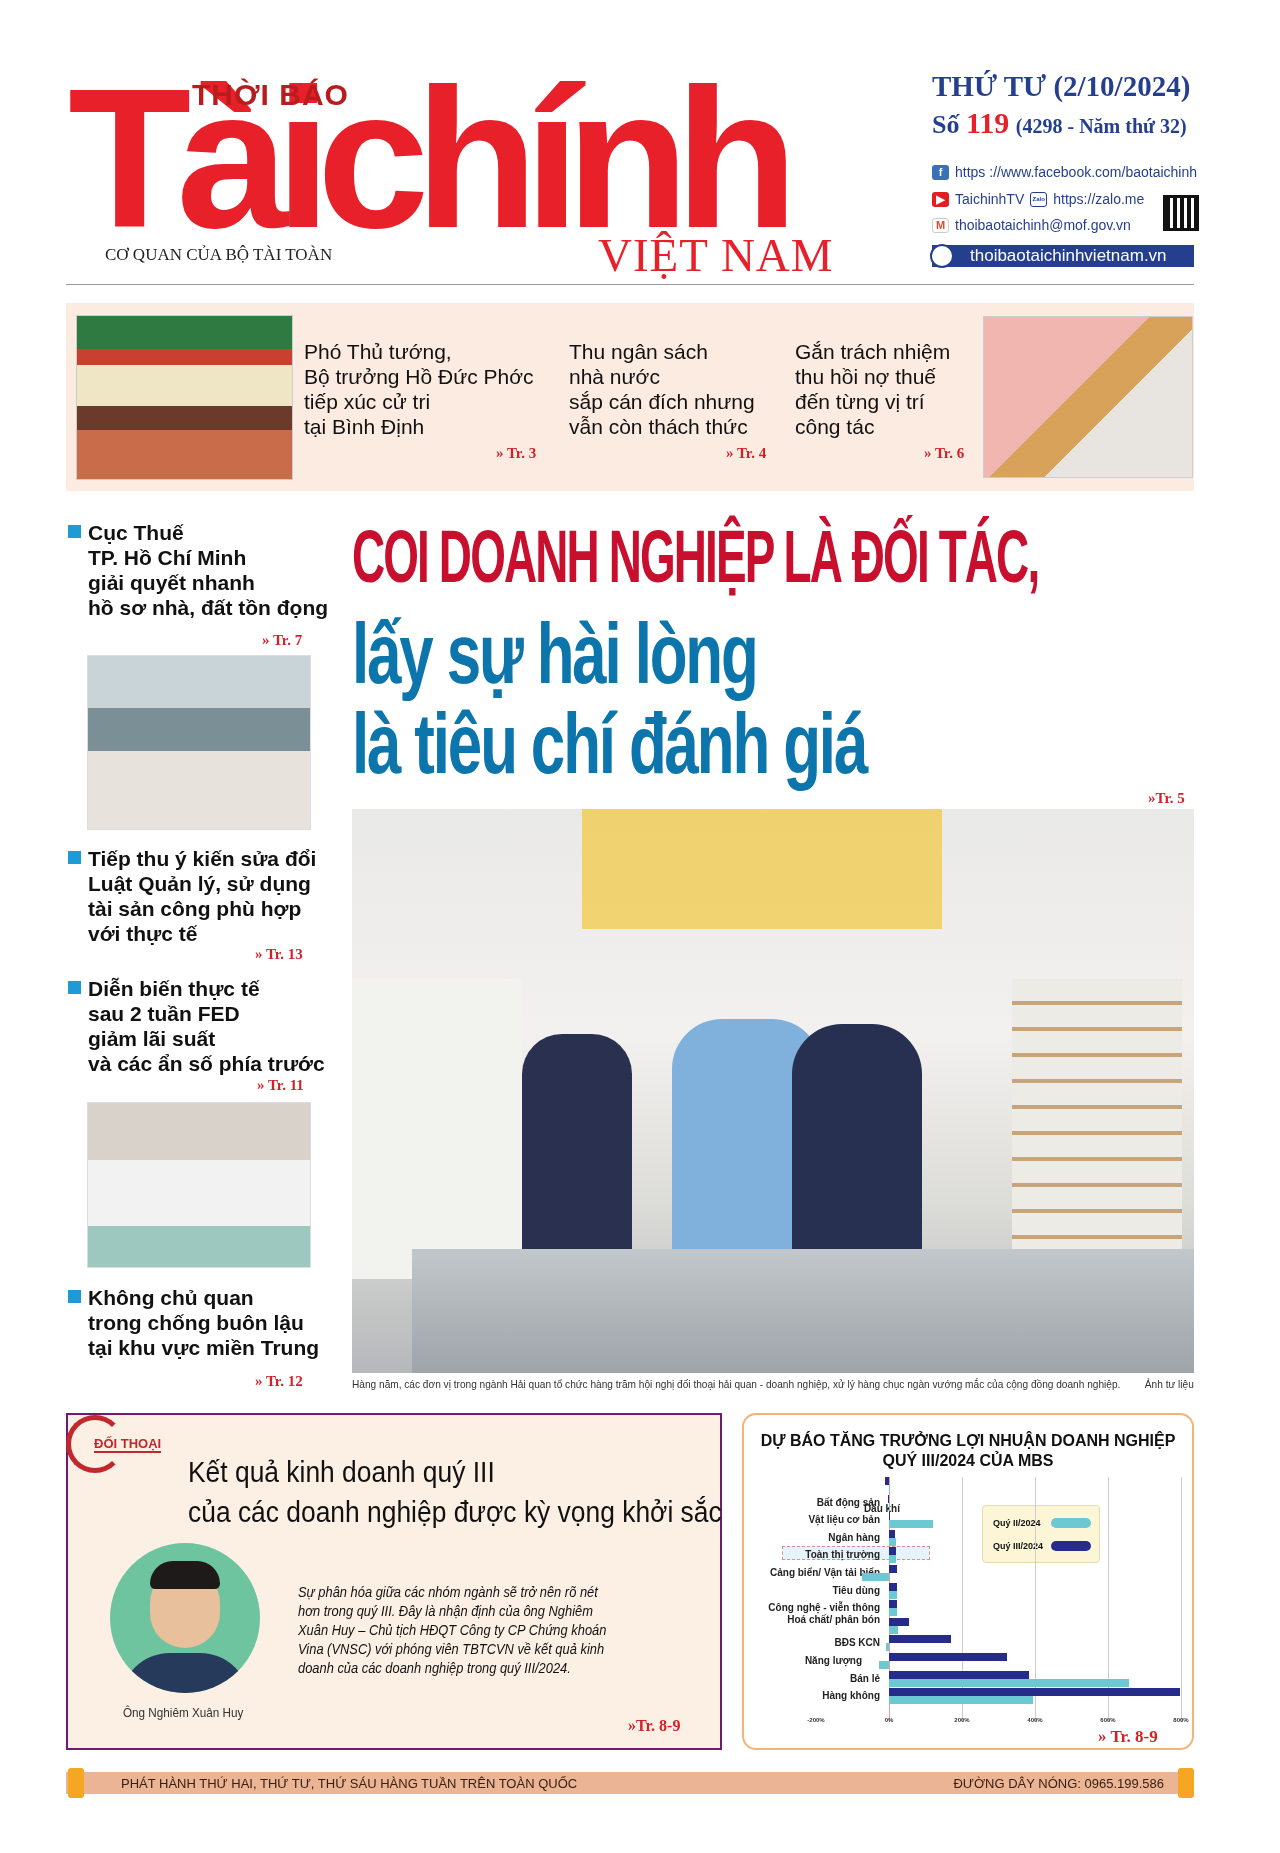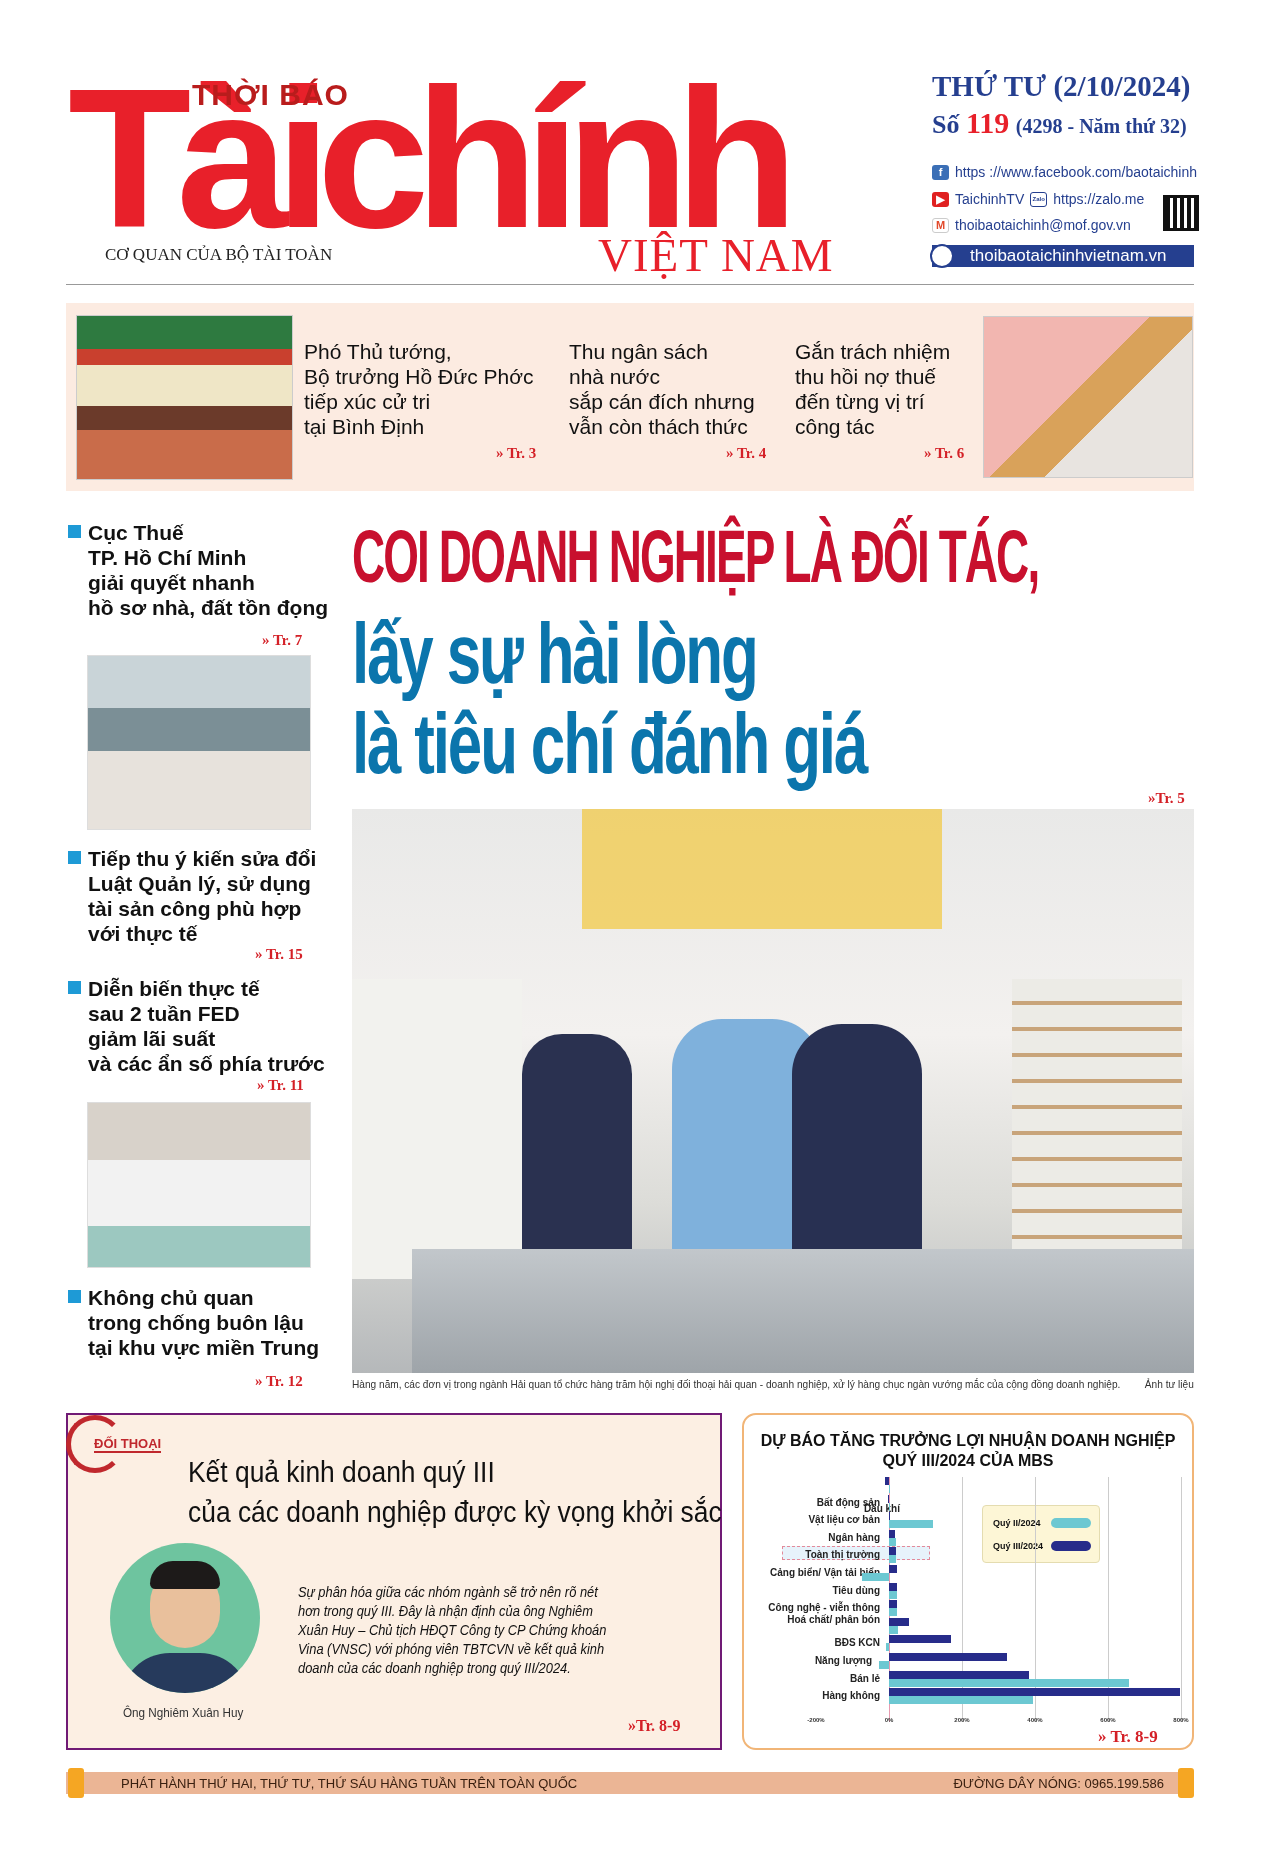--- a/index.html
+++ b/index.html
@@ -124,21 +124,21 @@
 <div class="tr" style="left:262px;top:632px">» Tr. 7</div>
 <div class="side-img" style="top:655px;width:224px;height:175px;background:linear-gradient(180deg,#c9d4d8 0 30%,#7b8f96 30% 55%,#e7e2dc 55% 100%)"></div>
 
 <div class="side-item" style="top:846px">
   <span class="sq"></span>
   <div class="t" style="white-space:pre">Tiếp thu ý kiến sửa đổi
 Luật Quản lý, sử dụng
 tài sản công phù hợp
 với thực tế</div>
 </div>
-<div class="tr" style="left:255px;top:946px">» Tr. 15</div>
+<div class="tr" style="left:255px;top:946px">» Tr. 13</div>
 
 <div class="side-item" style="top:976px">
   <span class="sq"></span>
   <div class="t" style="white-space:pre">Diễn biến thực tế
 sau 2 tuần FED
 giảm lãi suất
 và các ẩn số phía trước</div>
 </div>
 <div class="tr" style="left:257px;top:1077px">» Tr. 11</div>
 <div class="side-img" style="top:1102px;width:224px;height:166px;background:linear-gradient(180deg,#d8d2ca 0 35%,#f2f2f2 35% 75%,#9cc8c0 75% 100%)"></div>
@@ -233,21 +233,21 @@
     <div class="bar q2" style="left: 145px; width: 7.665px; top: 175.6px;"></div>
     <div class="ch-label" style="top: 187.2px; right: 312px;">Công nghệ - viễn thông</div>
     <div class="bar q3" style="left: 145px; width: 8.395px; top: 185.2px;"></div>
     <div class="bar q2" style="left: 145px; width: 8.03px; top: 193.2px;"></div>
     <div class="ch-label" style="top: 199px; right: 312px;">Hoá chất/ phân bón</div>
     <div class="bar q3" style="left: 145px; width: 19.71px; top: 202.8px;"></div>
     <div class="bar q2" style="left: 145px; width: 9.125px; top: 210.8px;"></div>
     <div class="ch-label" style="top: 222.4px; right: 312px;">BĐS KCN</div>
     <div class="bar q3" style="left: 145px; width: 62.05px; top: 220.4px;"></div>
     <div class="bar q2" style="left: 141.715px; width: 3.285px; top: 228.4px;"></div>
-    <div class="ch-label" style="top: 240px; right: 320px; text-align: center;">Năng lượng</div>
+    <div class="ch-label" style="top: 240px; right: 330px; text-align: center;">Năng lượng</div>
     <div class="bar q3" style="left: 145px; width: 117.895px; top: 238px;"></div>
     <div class="bar q2" style="left: 134.78px; width: 10.22px; top: 246px;"></div>
     <div class="ch-label" style="top: 257.6px; right: 312px;">Bán lẻ</div>
     <div class="bar q3" style="left: 145px; width: 139.795px; top: 255.6px;"></div>
     <div class="bar q2" style="left: 145px; width: 239.805px; top: 263.6px;"></div>
     <div class="ch-label" style="top: 275.2px; right: 312px;">Hàng không</div>
     <div class="bar q3" style="left: 145px; width: 291.27px; top: 273.2px;"></div>
     <div class="bar q2" style="left: 145px; width: 143.81px; top: 281.2px;"></div>
   </div>
 

